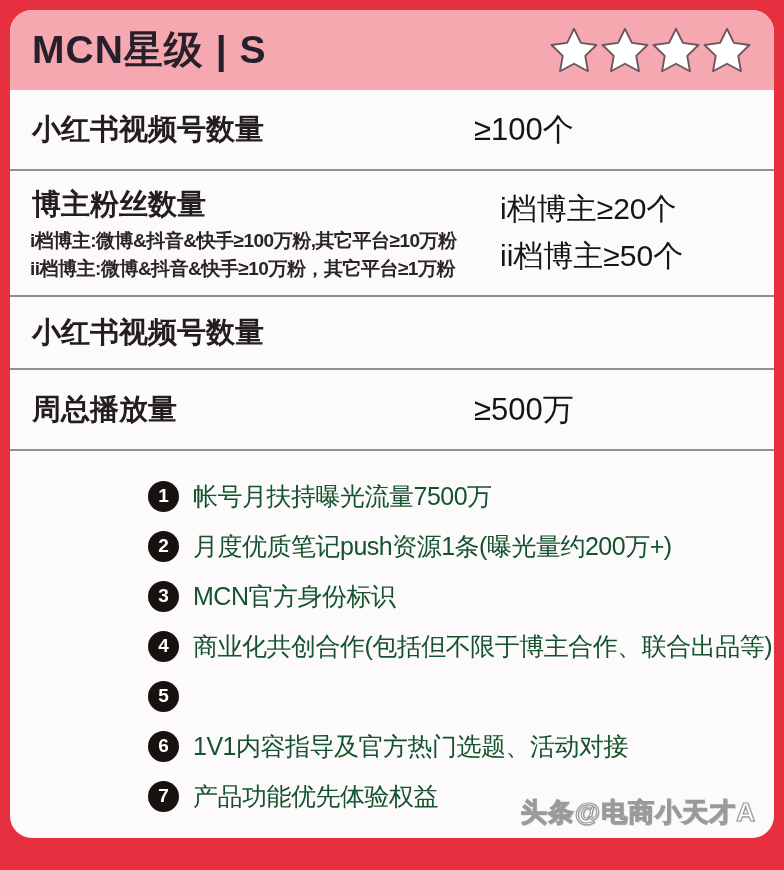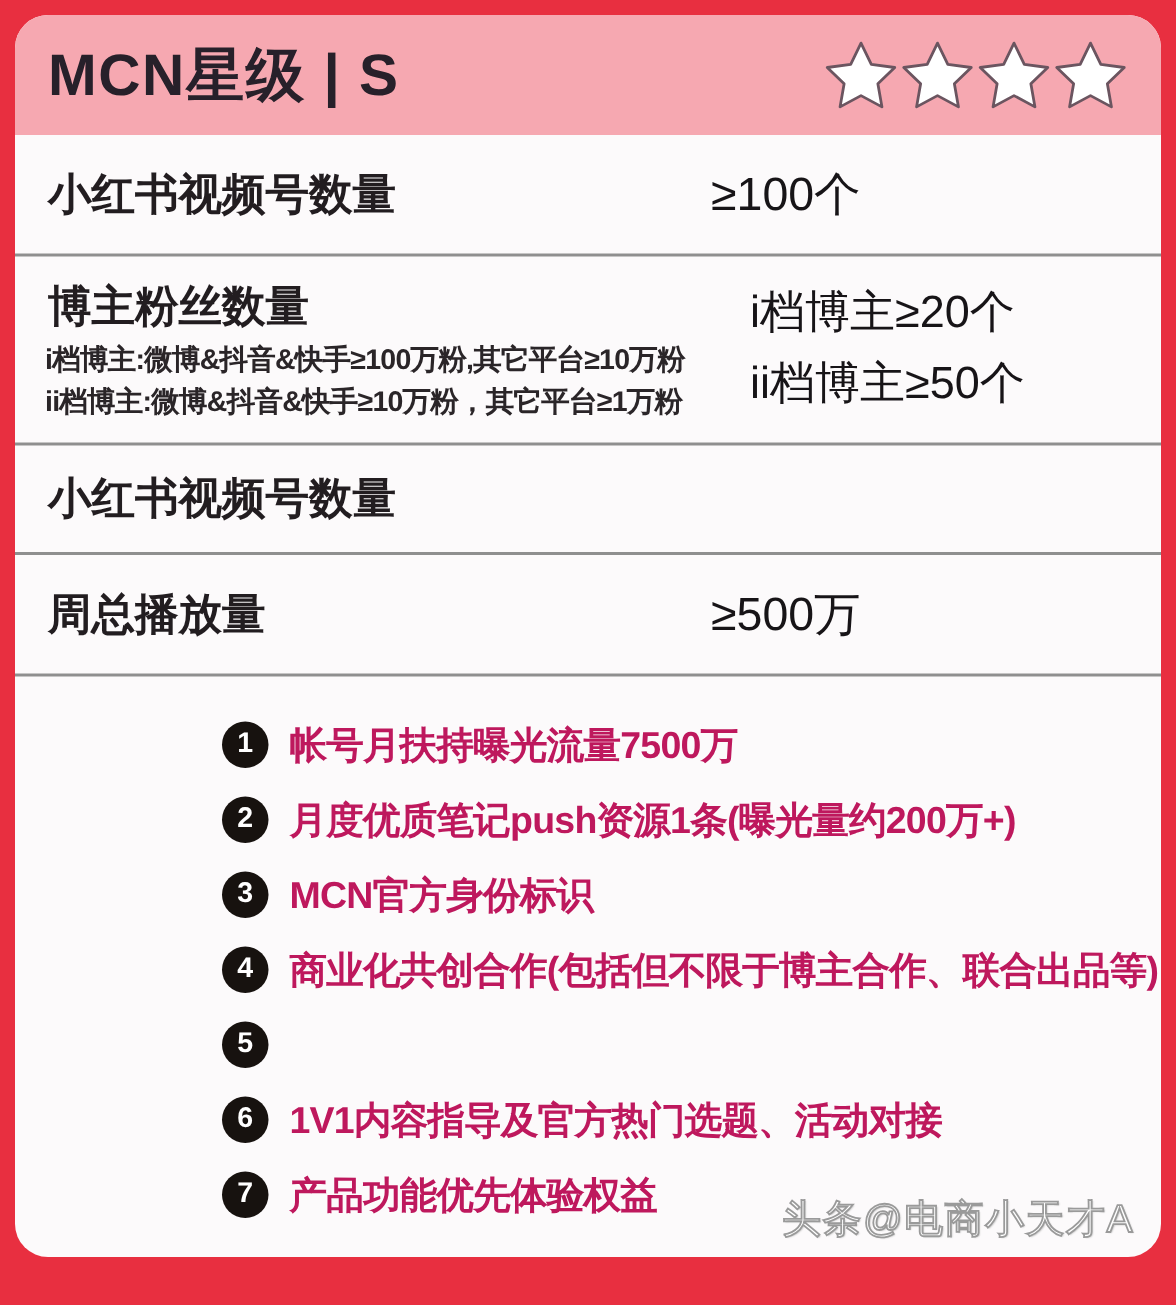--- a/index.html
+++ b/index.html
@@ -69,27 +69,27 @@
     height: 50px; display: flex; align-items: center; gap: 14px;
   }
   .benefit-num {
     width: 31px; height: 31px; flex: 0 0 31px;
     background: #17120f; color: #ffffff;
     border-radius: 50%;
     display: flex; align-items: center; justify-content: center;
     font-size: 19px; font-weight: 700;
   }
   .benefit-text {
-    font-size: 25px; font-weight: 700; color: #be185d;
+    font-size: 25px; font-weight: 400; color: #14532d;
     letter-spacing: -0.5px; white-space: nowrap;
   }
 
   .watermark {
     position: absolute; right: 18px; bottom: 8px;
-    font-size: 26px; font-weight: 400;
+    font-size: 26px; font-weight: 700;
     color: #ffffff;
     -webkit-text-stroke: 1.2px #9a9a9a;
     text-shadow: 1px 1px 1px #c9c9c9;
     letter-spacing: 1px;
   }
 </style>
 </head>
 <body>
 
 <div class="frame">

